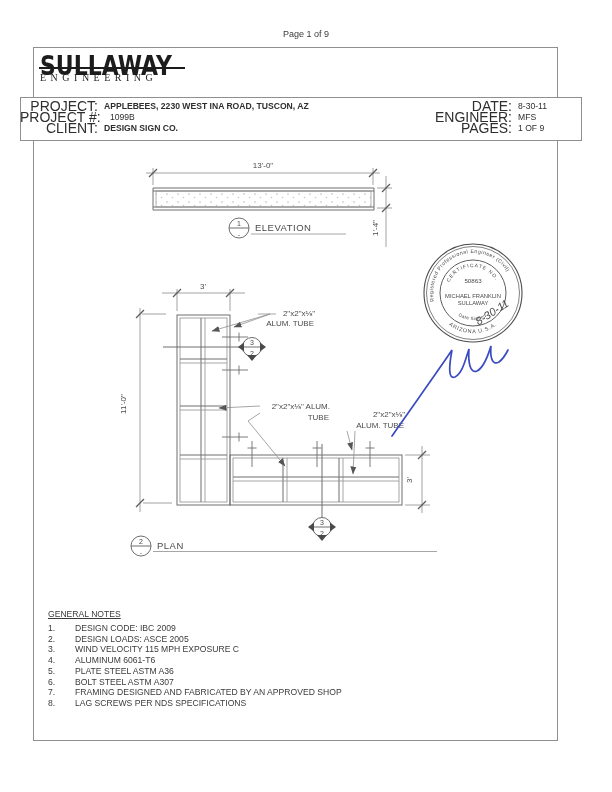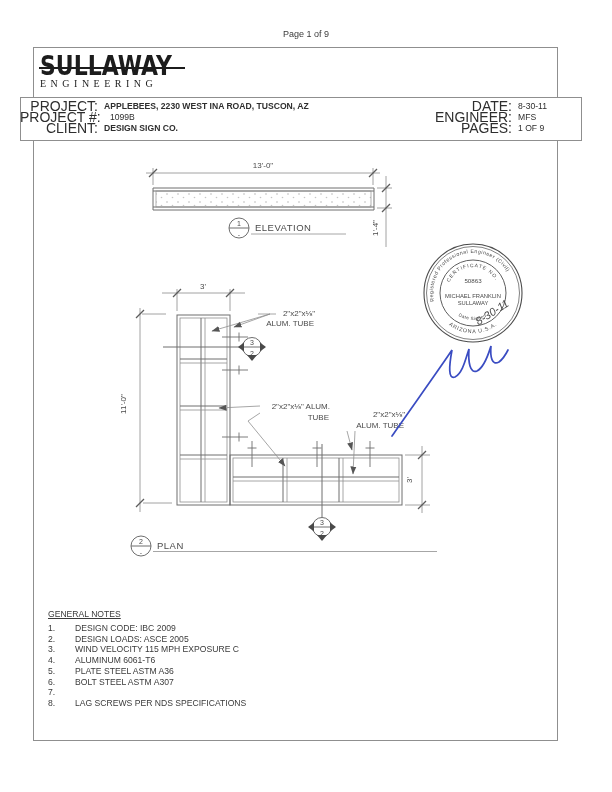--- a/index.html
+++ b/index.html
@@ -5,21 +5,21 @@
   html,body{margin:0;padding:0;background:#fff;}
   body{width:612px;height:792px;position:relative;font-family:"Liberation Sans",sans-serif;color:#2e2e2e;overflow:hidden;}
   .abs{position:absolute;}
   .page-label{top:29px;left:0;width:612px;text-align:center;font-size:9px;color:#3a3a3a;}
   .box{position:absolute;border:1px solid #8f8f8f;background:transparent;}
   .letterhead-box{left:33px;top:47px;width:523px;height:49px;}
   .project-box{left:20px;top:97px;width:560px;height:42px;}
   .content-box{left:33px;top:140px;width:523px;height:599px;}
   .logo-title{left:40px;top:51px;font-size:25px;font-weight:bold;color:#1c1c1c;letter-spacing:0px;transform:scaleX(0.88) scaleY(1.05);transform-origin:left top;font-family:"DejaVu Sans",sans-serif;white-space:nowrap;}
   .logo-strike{left:39px;top:67px;width:146px;height:2px;background:#1c1c1c;}
-  .logo-sub{left:40px;top:78px;font-size:10px;letter-spacing:4.5px;color:#1c1c1c;font-family:"Liberation Serif",serif;white-space:nowrap;}
+  .logo-sub{left:40px;top:72px;font-size:10px;letter-spacing:4.5px;color:#1c1c1c;font-family:"Liberation Serif",serif;white-space:nowrap;}
   .address{top:50px;right:58px;text-align:right;font-family:"Liberation Serif",serif;font-size:9.5px;line-height:11.5px;color:#222;}
   .hdr-label{font-size:14px;line-height:10px;text-align:right;white-space:nowrap;}
   .hdr-value{font-size:8.6px;line-height:10px;text-align:left;white-space:nowrap;}
   .r1{top:101px;} .r2{top:112px;} .r3{top:123px;}
   .lab-col{left:20px;width:78px;}
   .val-col{left:104px;font-weight:bold;}
   .val-col2{left:110px;}
   .rlab-col{left:430px;width:82px;}
   .rval-col{left:518px;}
   .notes{left:48px;top:609px;width:460px;font-size:8.6px;color:#3a3a3a;}
@@ -270,19 +270,20 @@
       <div class="note-row">
         <span class="note-num">5.</span>
         <span>PLATE STEEL ASTM A36</span>
       </div>
       <div class="note-row">
         <span class="note-num">6.</span>
         <span>BOLT STEEL ASTM A307</span>
       </div>
       <div class="note-row">
         <span class="note-num">7.</span>
+        <span>FRAMING DESIGNED AND FABRICATED BY AN APPROVED SHOP</span>
       </div>
       <div class="note-row">
         <span class="note-num">8.</span>
         <span>LAG SCREWS PER NDS SPECIFICATIONS</span>
       </div>
     </div>
 </div>
 
 </body></html>

